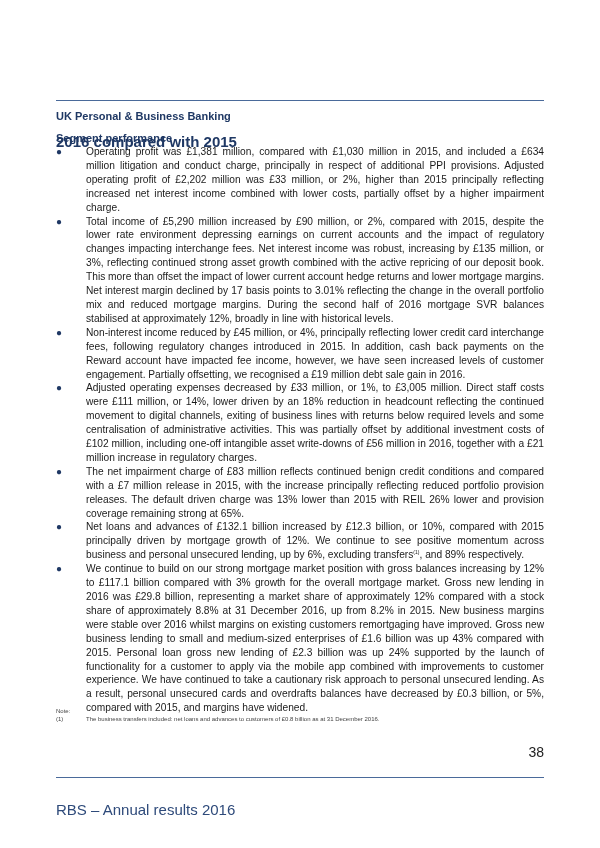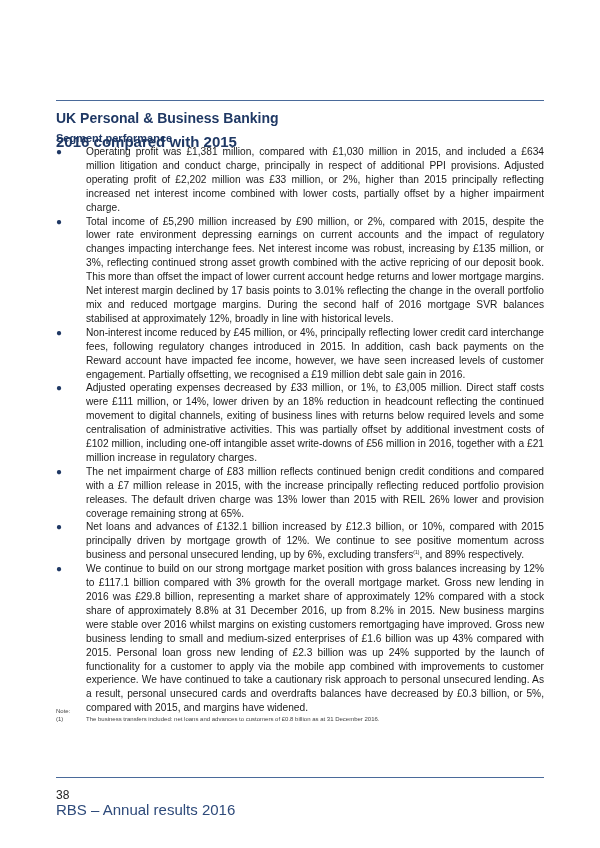--- a/index.html
+++ b/index.html
@@ -1,33 +1,33 @@
 <!DOCTYPE html>
 <html><head>
   <meta charset="utf-8">
   <style>
     html, body { margin: 0; padding: 0; background: #ffffff; }
     body { width: 600px; height: 848px; position: relative; overflow: hidden;
            font-family: "Liberation Sans", sans-serif; color: #1a1a1a; }
     .page { position: absolute; left: 56px; top: 0; width: 488px; }
     .section-title { position: absolute; left: 0; top: 85px; font-size: 11px; font-weight: bold; color: #1f3864; margin-top: 47px; }
     .rule-top { position: absolute; left: 0; top: 100px; width: 488px; height: 0; border-top: 1px solid #4a6a9a; }
-    .segment-title { position: absolute; left: 0; top: 110px; font-size: 14px; font-weight: bold; color: #1f3864; }
+    .segment-title { position: absolute; left: 0; top: 110px; font-size: 11px; font-weight: bold; color: #1f3864; }
     .sub-title { position: absolute; left: 0; top: 133px; font-size: 15px; font-weight: bold; color: #1f3864; }
     .bullets { position: absolute; left: 0; top: 145px; width: 488px; margin: 0; padding: 0; list-style: none; }
     .bullet { position: relative; padding-left: 30px; font-size: 10.2px; line-height: 13.9px;
               text-align: justify; margin: 0; color: #1a1a1a; }
     .bullet .dot { position: absolute; left: 0; top: 0; color: #1f3864; font-size: 10px; }
     .bullet sup { font-size: 5px; line-height: 0; }
     .note { position: absolute; left: 0; top: 708px; font-size: 6px; color: #444; }
     .note-label { display: block; margin-bottom: 2px; }
     .note-row { display: flex; }
     .note-num { width: 30px; }
     .rule-bottom { position: absolute; left: 0; top: 777px; width: 488px; height: 0; border-top: 1px solid #4a6a9a; }
-    .page-number { position: absolute; left: 0; width: 488px; top: 788px; text-align: left; font-size: 12px; color: #222; }
+    .page-number { position: absolute; left: 0; width: 488px; top: 744px; text-align: right; font-size: 14px; color: #222; }
     .footer-title { position: absolute; left: 0; top: 801px; font-size: 15px; color: #2e4a7a; }
   </style>
 </head>
 <body>
 
 <div class="page">
   <div class="section-title">Segment performance</div>
   <div class="rule-top"></div>
   <div class="segment-title">UK Personal &amp; Business Banking</div>
   <div class="sub-title">2016 compared with 2015</div>

